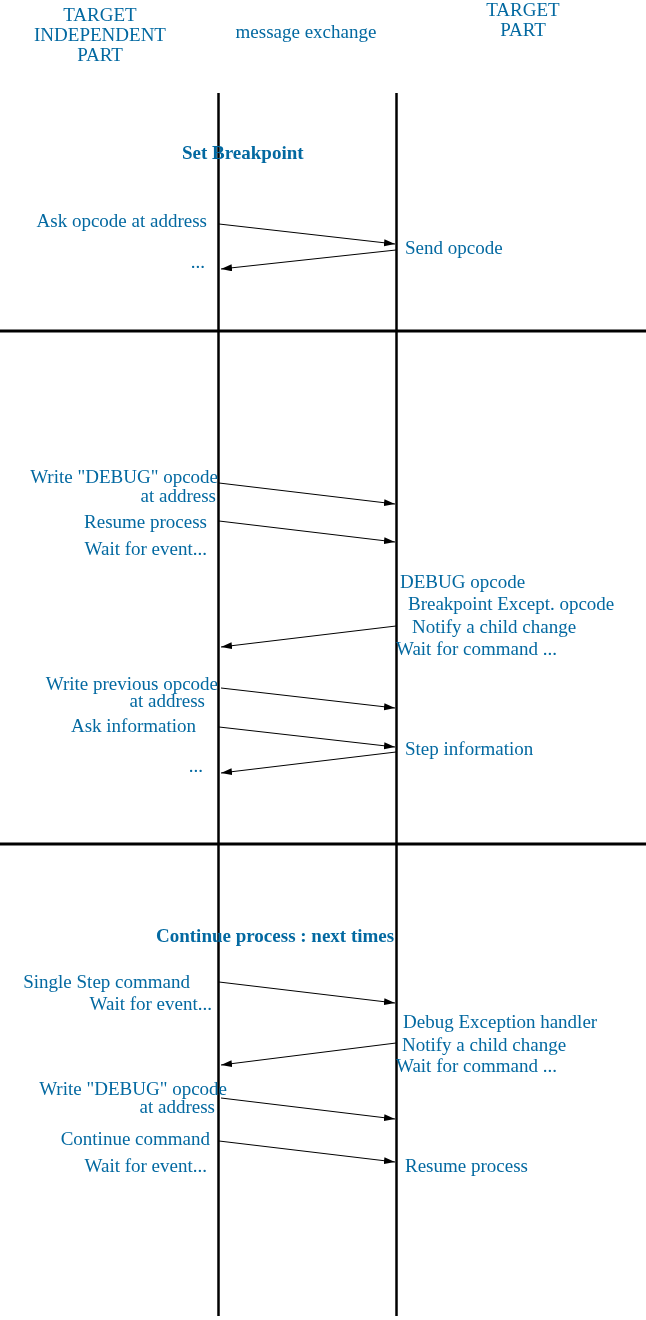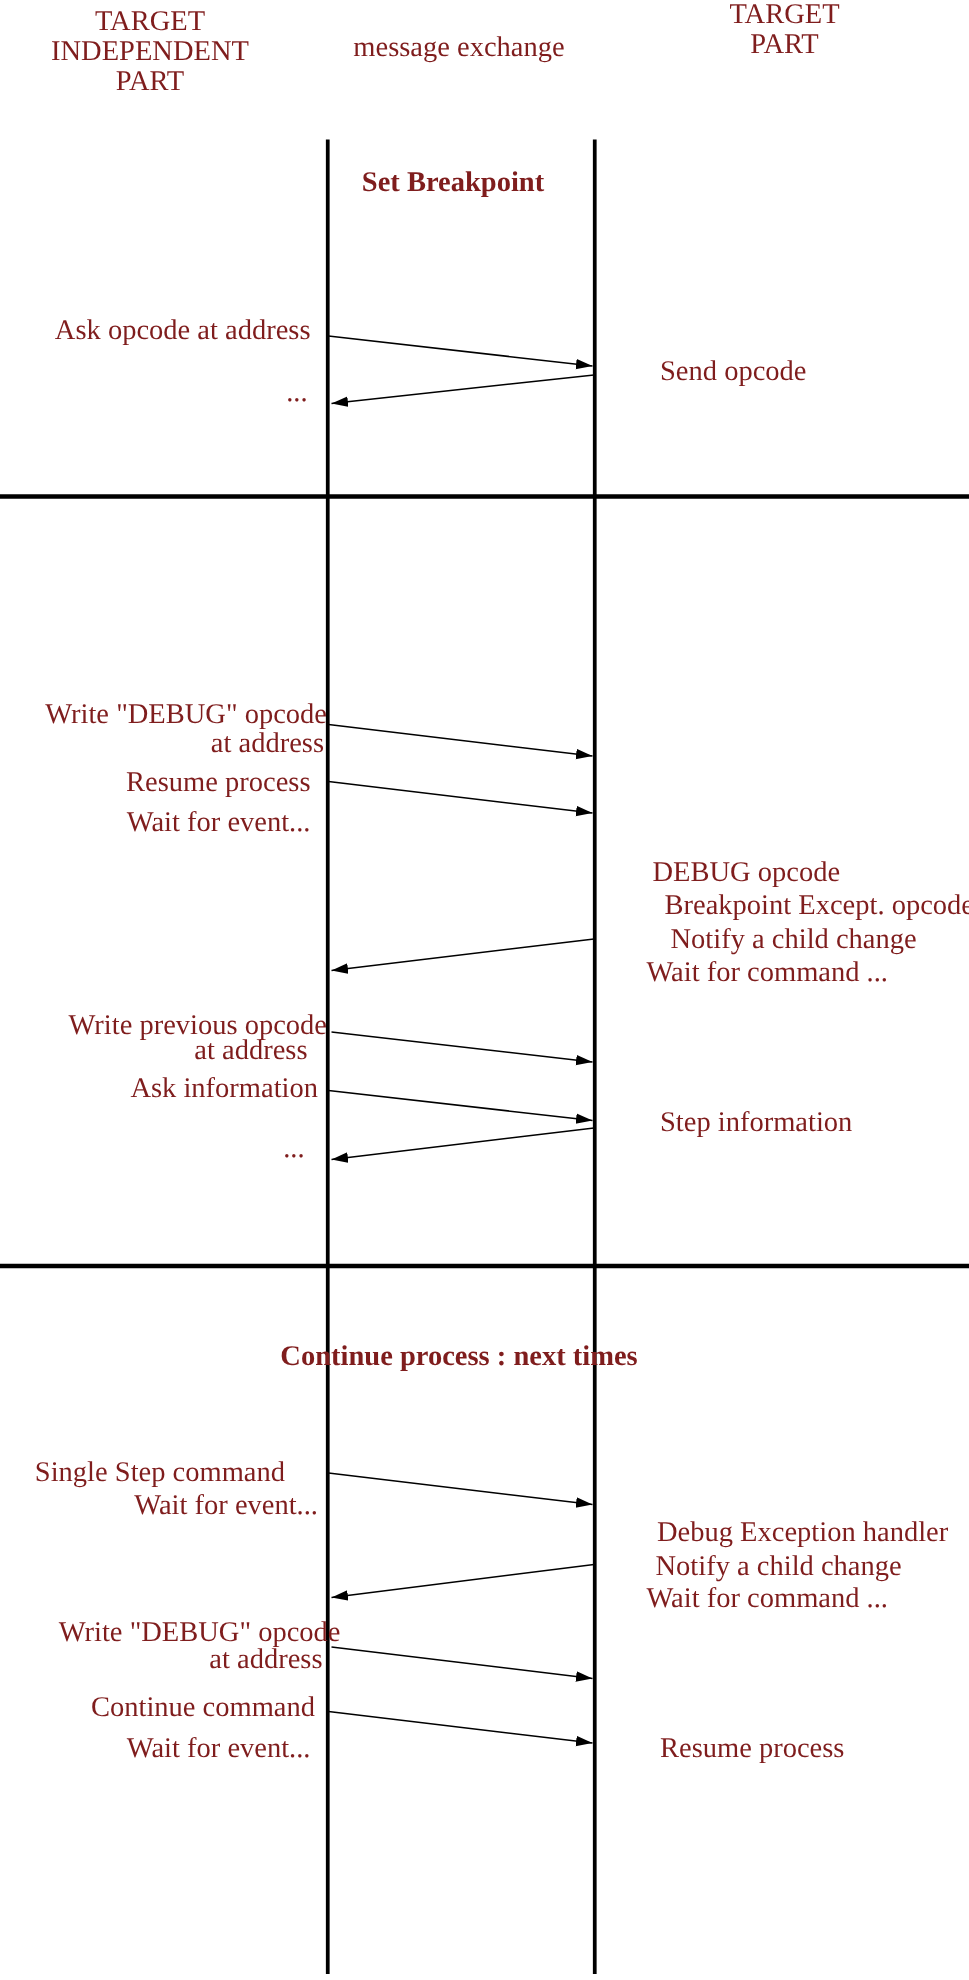--- a/index.html
+++ b/index.html
@@ -7,51 +7,51 @@
     padding: 0;
     background: #ffffff;
   }
   #canvas {
     position: relative;
     width: 646px;
     height: 1320px;
     background: #ffffff;
     overflow: hidden;
     font-family: "Liberation Serif", serif;
-    color: #7f1d1d;
+    color: #0369a1;
   }
   #lines-layer {
     position: absolute;
     left: 0;
     top: 0;
     width: 646px;
     height: 1320px;
   }
   .hdr {
     position: absolute;
     text-align: center;
     font-size: 19px;
     line-height: 20px;
     white-space: nowrap;
   }
   .hdr span { display: block; }
   .sec-title {
     position: absolute;
-    text-align: center;
+    text-align: left;
     font-size: 19px;
     font-weight: bold;
     line-height: 20px;
     white-space: nowrap;
+    margin-top: 31px;
   }
   .lbl {
     position: absolute;
     font-size: 19px;
     line-height: 19px;
     white-space: nowrap;
-    margin-left: 35px;
   }
   .lbl.left  { text-align: right; }
   .lbl.right { text-align: right; }
 </style>
 </head>
 <body>
 
 <div id="canvas">
 
   <svg id="lines-layer" width="646" height="1320" viewBox="0 0 646 1320" xmlns="http://www.w3.org/2000/svg">
@@ -106,21 +106,21 @@
   <div class="lbl left" style="top:467px; right:428px;">Write "DEBUG" opcode</div>
   <div class="lbl left" style="top:486px; right:430px;">at address</div>
   <div class="lbl left" style="top:512px; right:439px;">Resume process</div>
   <div class="lbl left" style="top:539px; right:439px;">Wait for event...</div>
   <div class="lbl right" style="top:572px; left:400px;">DEBUG opcode</div>
   <div class="lbl right" style="top:594px; left:408px;">Breakpoint Except. opcode</div>
   <div class="lbl right" style="top:617px; left:412px;">Notify a child change</div>
   <div class="lbl right" style="top:639px; left:396px;">Wait for command ...</div>
   <div class="lbl left" style="top:674px; right:428px;">Write previous opcode</div>
   <div class="lbl left" style="top:691px; right:441px;">at address</div>
-  <div class="lbl left" style="top:716px; right:434px;">Ask information</div>
+  <div class="lbl left" style="top:716px; right:450px;">Ask information</div>
   <div class="lbl right" style="top:739px; left:405px;">Step information</div>
   <div class="lbl left" style="top:756px; right:443px;">...</div>
 
   <div class="lbl left" style="top:972px; right:456px;">Single Step command</div>
   <div class="lbl left" style="top:994px; right:434px;">Wait for event...</div>
   <div class="lbl right" style="top:1012px; left:403px;">Debug Exception handler</div>
   <div class="lbl right" style="top:1035px; left:402px;">Notify a child change</div>
   <div class="lbl right" style="top:1056px; left:396px;">Wait for command ...</div>
   <div class="lbl left" style="top:1079px; right:419px;">Write "DEBUG" opcode</div>
   <div class="lbl left" style="top:1097px; right:431px;">at address</div>

